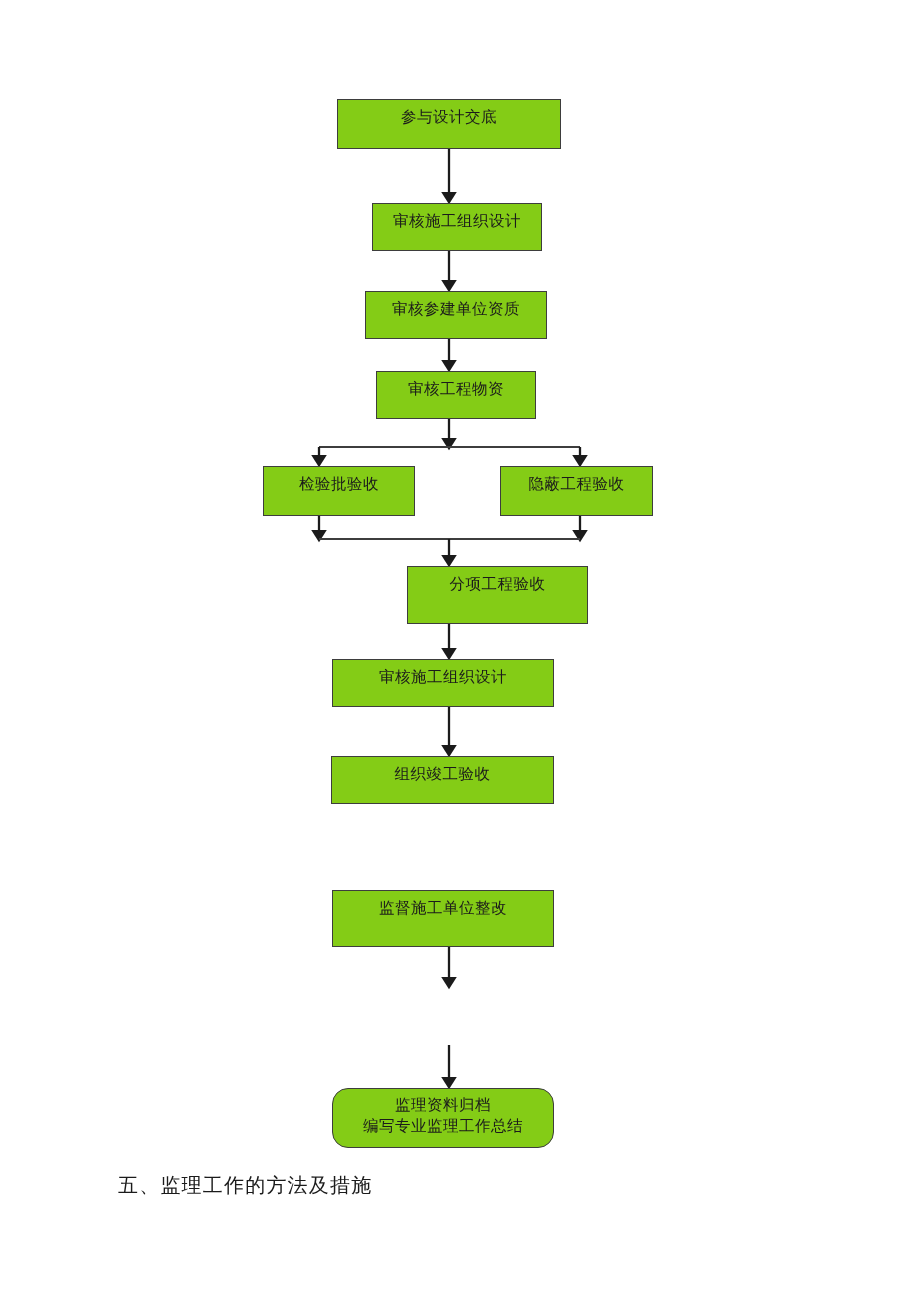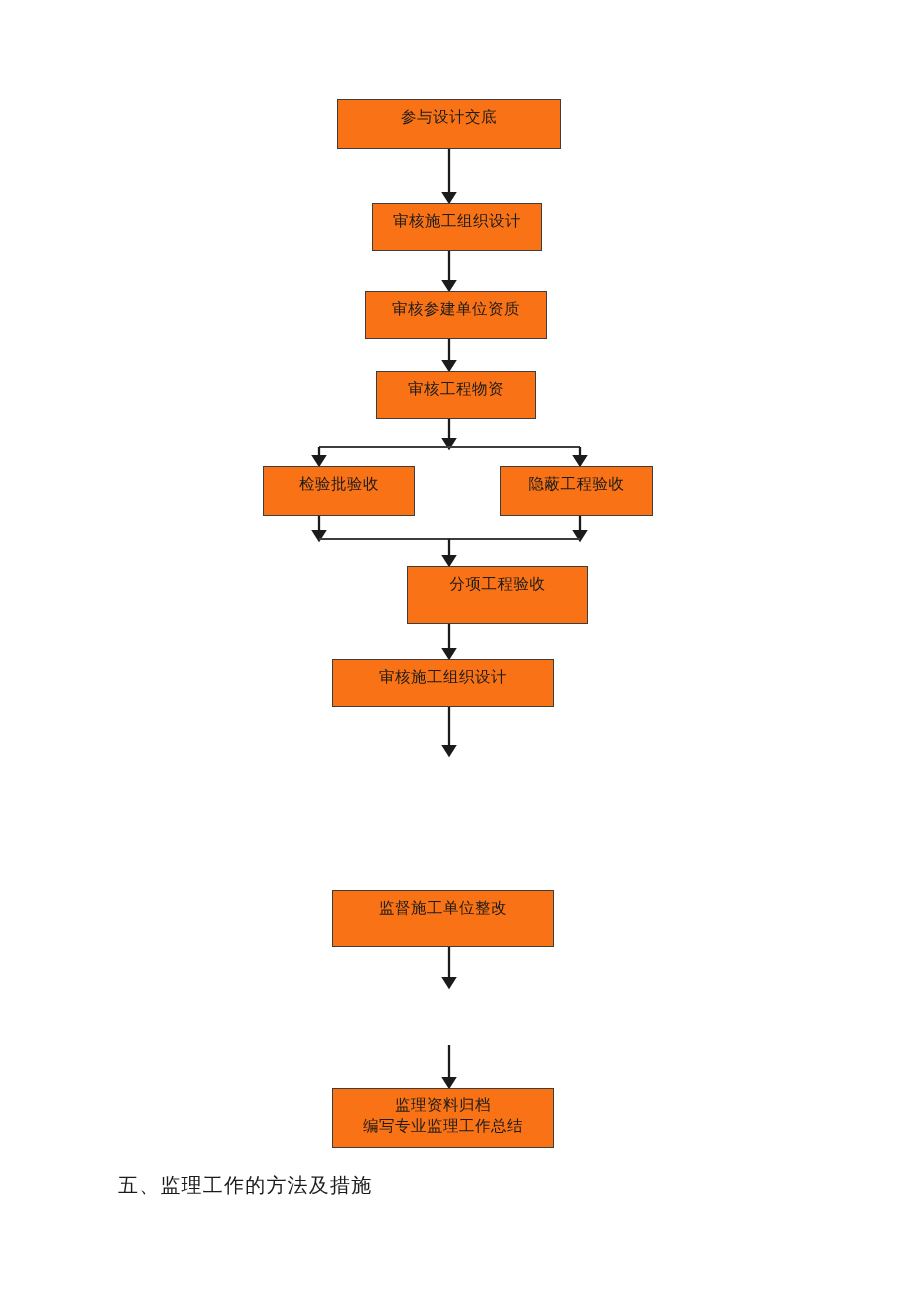--- a/index.html
+++ b/index.html
@@ -20,21 +20,21 @@
     position: absolute;
     inset: 0;
     width: 920px;
     height: 1303px;
   }
   
   .node {
     position: absolute;
     box-sizing: border-box;
     border: 1.6px solid #3d3d3d;
-    background: #f97316;
+    background: #84cc16;
     display: flex;
     align-items: flex-start;
     justify-content: center;
     text-align: center;
     font-size: 15.5px;
     line-height: 1.32;
     letter-spacing: 0.5px;
     color: #1b1b1b;
     padding-top: 7px;
     white-space: pre-line;
@@ -125,22 +125,23 @@
   <div class="node" style="left:376px; top:371px; width:160px; height:48px;">审核工程物资</div>
 
   <div class="node" style="left:263px; top:466px; width:152px; height:50px;">检验批验收</div>
 
   <div class="node" style="left:500px; top:466px; width:153px; height:50px;">隐蔽工程验收</div>
 
   <div class="node" style="left:360px; top:566px; width:181px; height:58px;margin-left:47px;">分项工程验收</div>
 
   <div class="node" style="left:332px; top:659px; width:222px; height:48px;">审核施工组织设计</div>
 
+  <div class="node" style="left:331px; top:756px; width:223px; height:48px;">组织竣工验收</div>
 
   <div class="node" style="left:332px; top:890px; width:222px; height:57px;">监督施工单位整改</div>
 
 
-  <div class="node two-line" style="left:332px; top:1088px; width:222px; height:60px;">监理资料归档
+  <div class="node two-line" style="left:332px; top:1088px; width:222px; height:60px;border-radius:16px;">监理资料归档
 编写专业监理工作总结</div>
 
   <div id="caption">五、监理工作的方法及措施</div>
 
 </div>
 
 </body></html>

